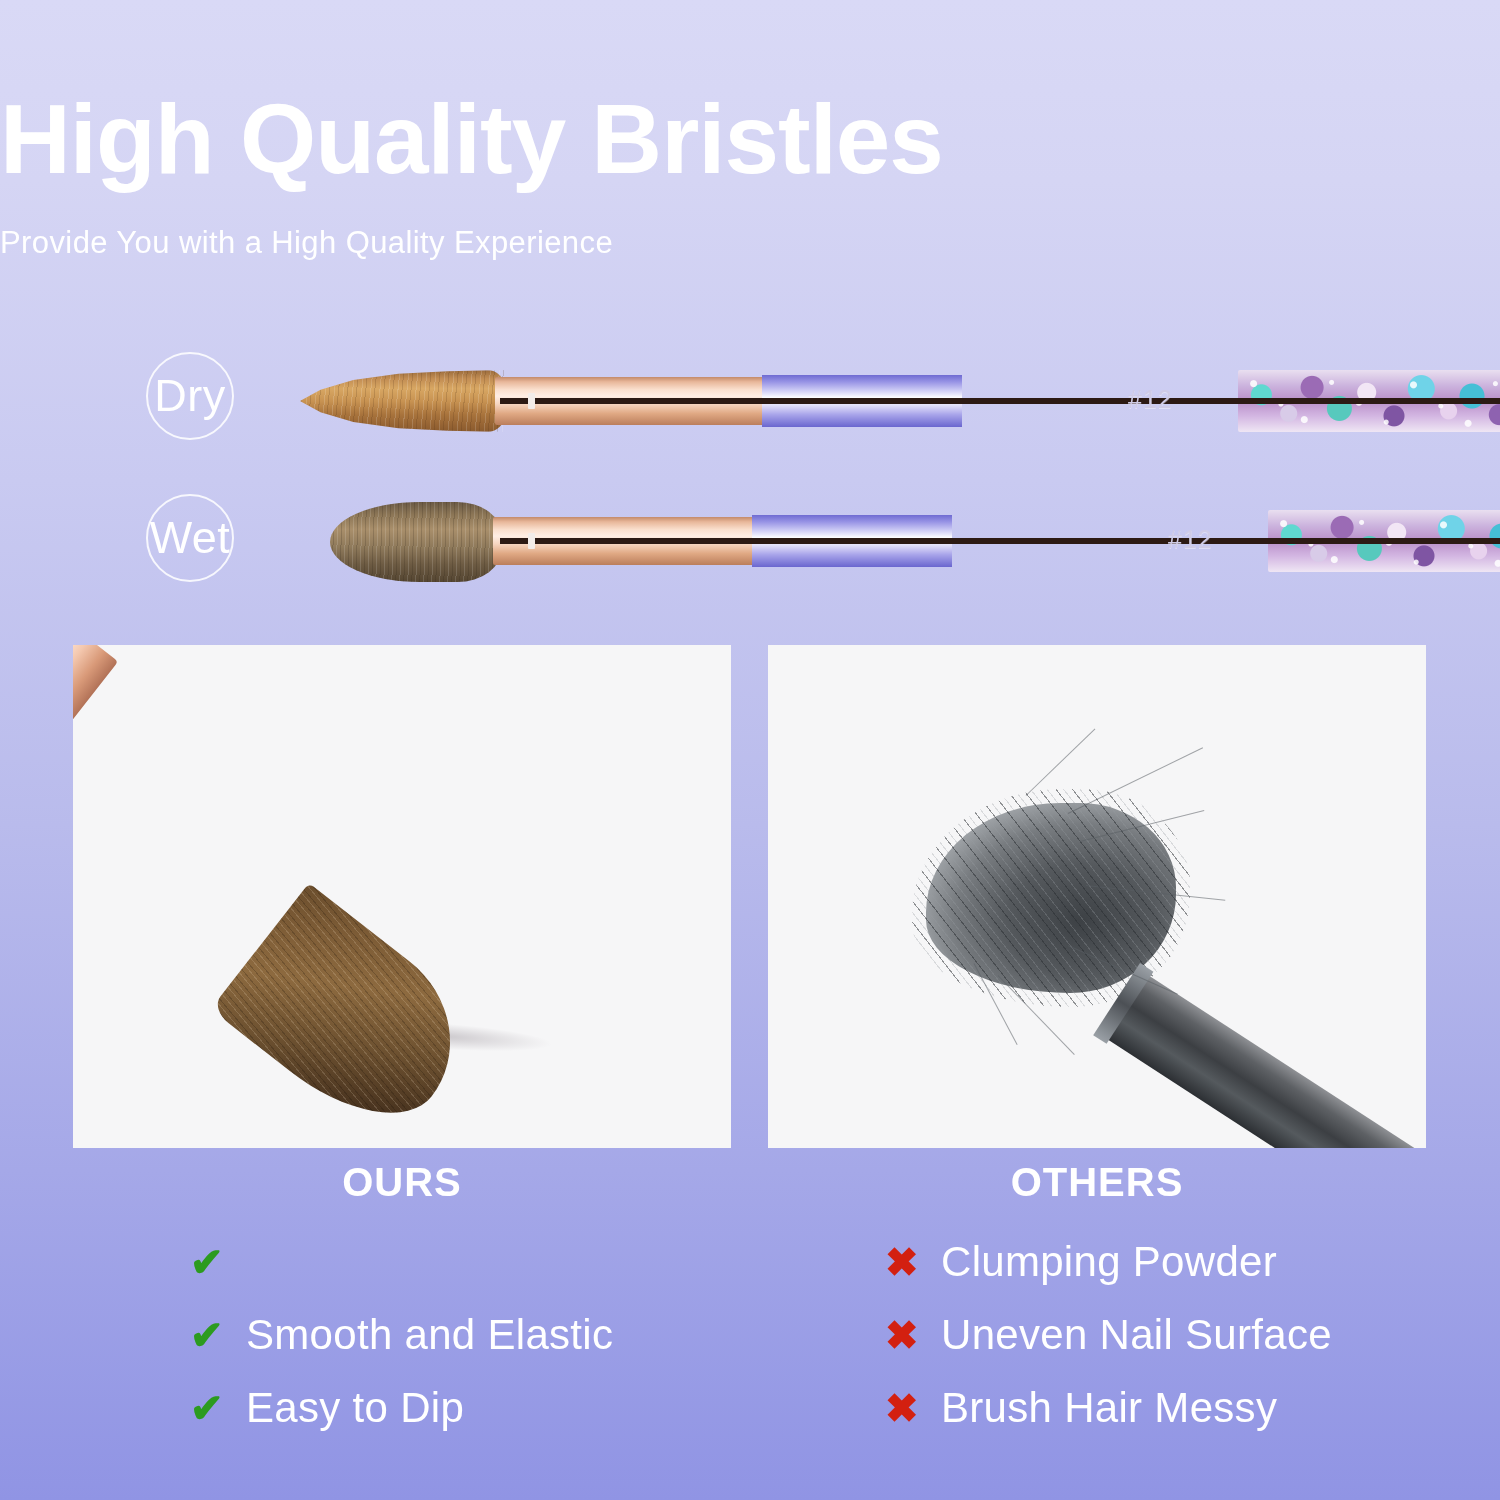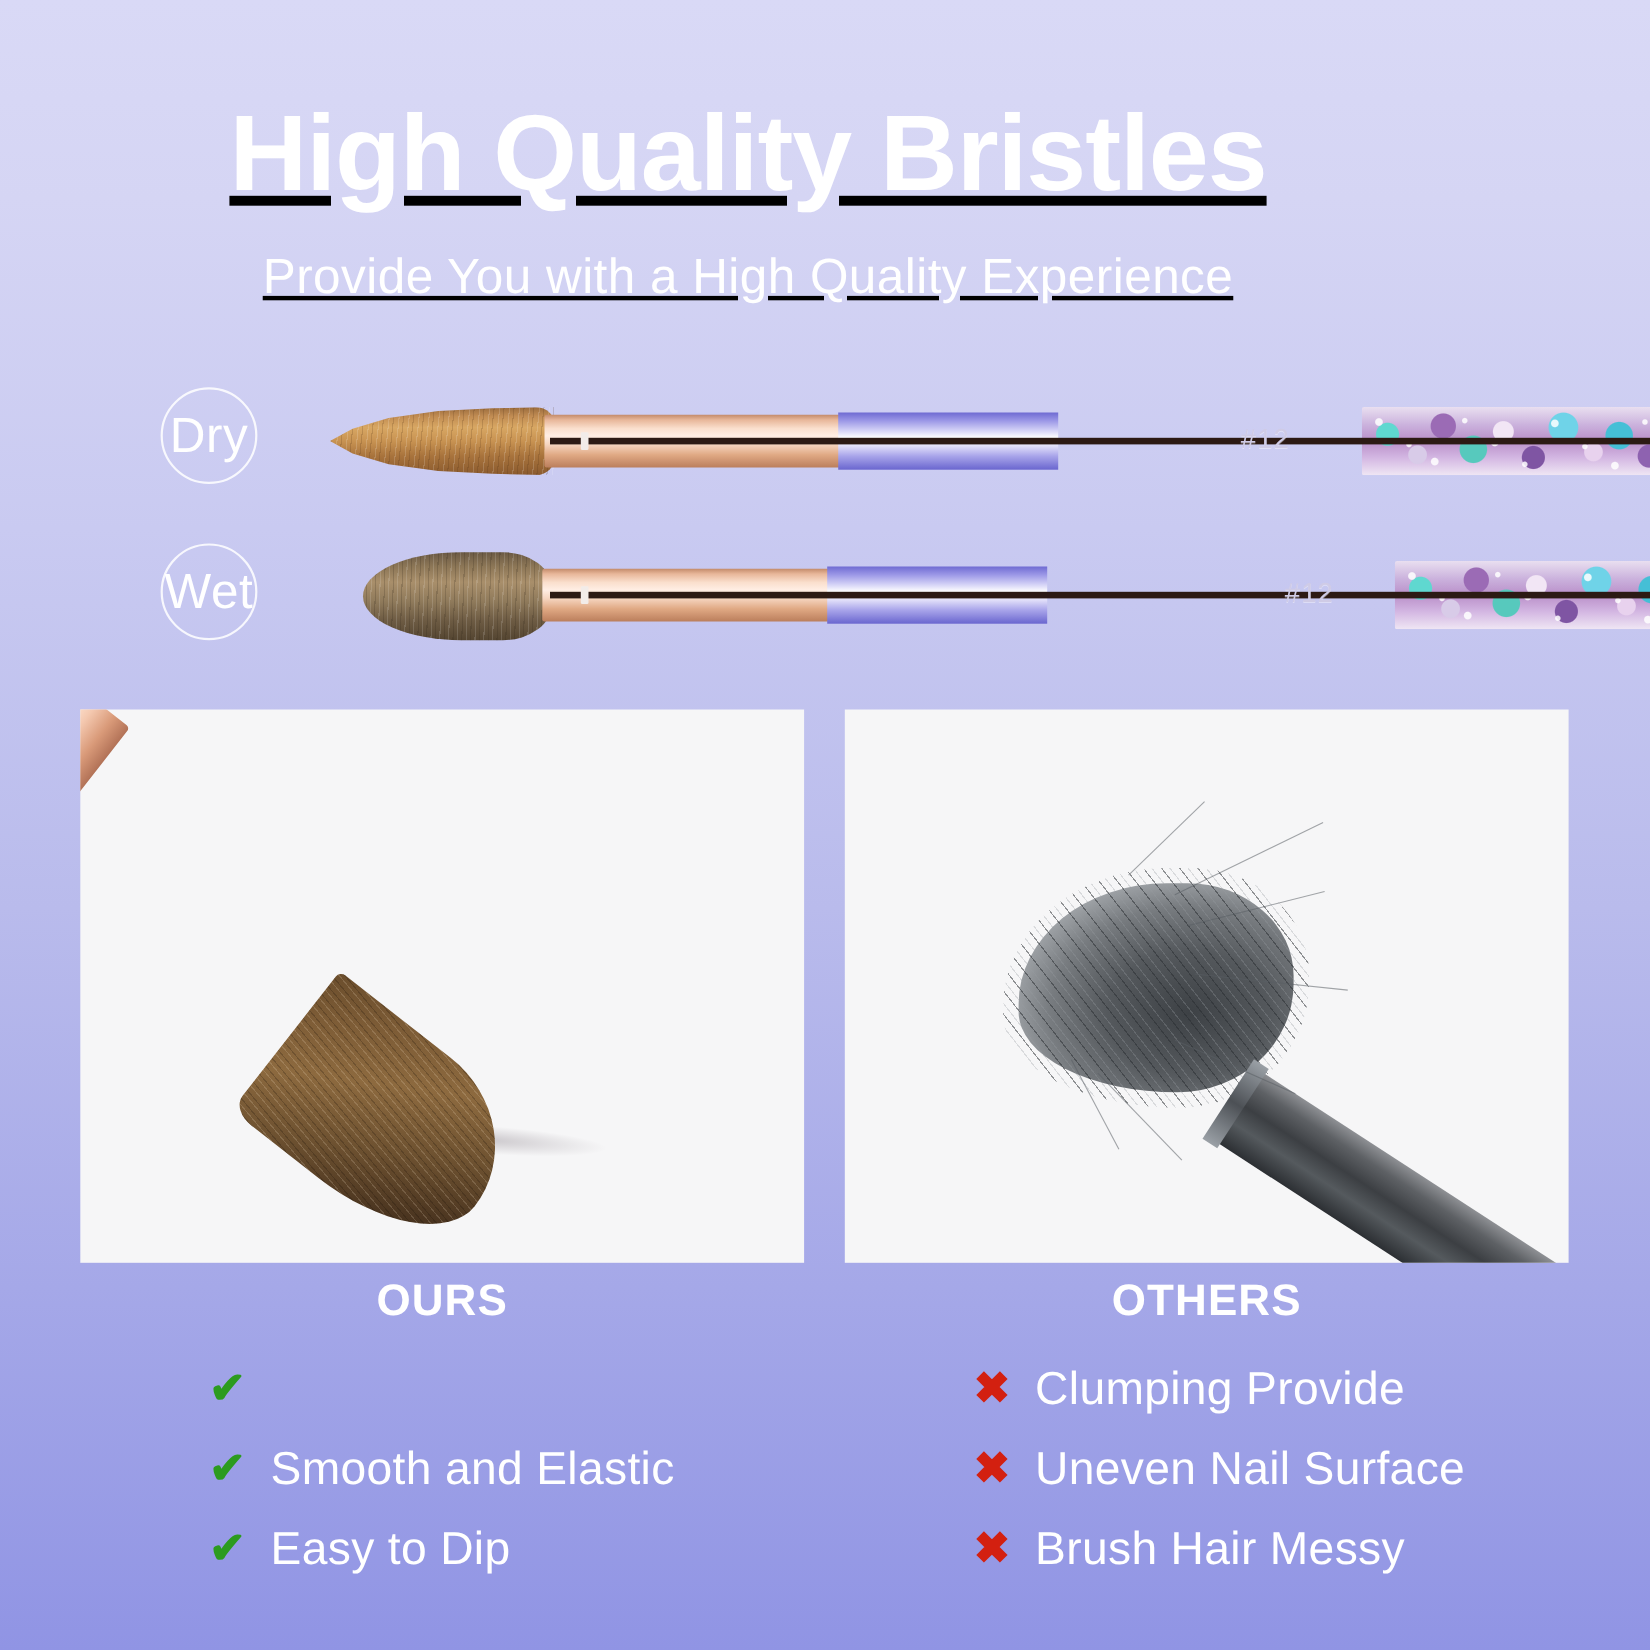--- a/index.html
+++ b/index.html
@@ -15,34 +15,33 @@
     font-family: "Liberation Sans", sans-serif;
     background: linear-gradient(180deg, #d9d9f6 0%, #d5d5f4 12%, #c9caf1 32%, #b9bbec 55%, #a5a8e8 78%, #9094e4 100%);
   }
 
   
   .header {
     position: absolute;
     left: 0;
     top: 88px;
     width: 1360px;
-    text-align: center;
-    text-decoration: underline;
+    text-align: left;
   }
   .title {
     font-size: 98px;
     font-weight: bold;
     color: #ffffff;
     letter-spacing: -1px;
     line-height: 1.05;
     white-space: nowrap;
   }
   .subtitle {
     margin-top: 34px;
-    font-size: 45px;
+    font-size: 31px;
     font-weight: 400;
     color: #ffffff;
     letter-spacing: 0.4px;
     white-space: nowrap;
   }
 
   
   .badge {
     position: absolute;
     width: 84px;
@@ -428,21 +427,21 @@
     </div>
     <div class="feature-item">
       <span class="feature-mark mark-check">✔</span>
       <span class="feature-text">Easy to Dip</span>
     </div>
   </div>
 
   <div class="feature-list" id="list-others">
     <div class="feature-item">
       <span class="feature-mark mark-cross">✖</span>
-      <span class="feature-text">Clumping Provide</span>
+      <span class="feature-text">Clumping Powder</span>
     </div>
     <div class="feature-item">
       <span class="feature-mark mark-cross">✖</span>
       <span class="feature-text">Uneven Nail Surface</span>
     </div>
     <div class="feature-item">
       <span class="feature-mark mark-cross">✖</span>
       <span class="feature-text">Brush Hair Messy</span>
     </div>
   </div>

